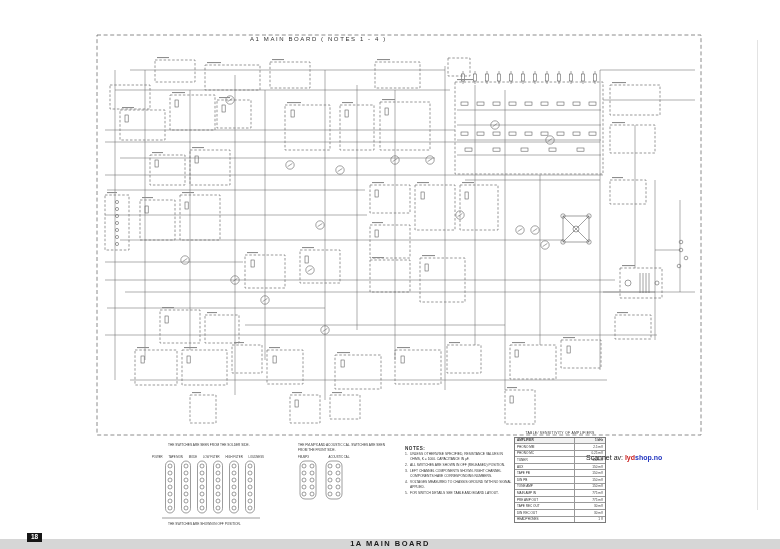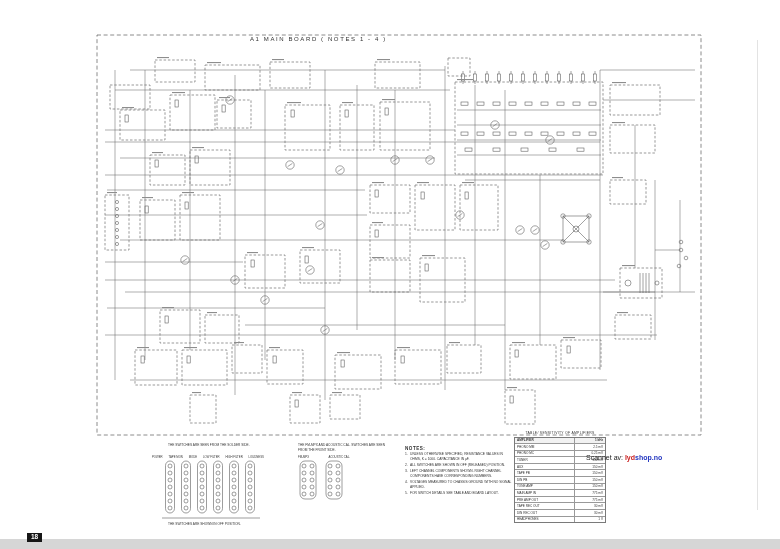--- a/index.html
+++ b/index.html
@@ -505,15 +505,16 @@
           </div>
         </div>
     </div>
   </div>
 
   <div class="watermark">
     <span class="wm-prefix">Scannet av: </span><span class="wm-red" id="wm-red" style="color: rgb(201, 33, 33);">lyd</span><span class="wm-blue" id="wm-blue" style="color: rgb(35, 54, 192);">shop.no</span>
   </div>
 
   <div class="footer-band"></div>
+  <div class="footer-title">1A  MAIN BOARD</div>
   <div class="page-num">18</div>
 
 </div>
 
 </body></html>

